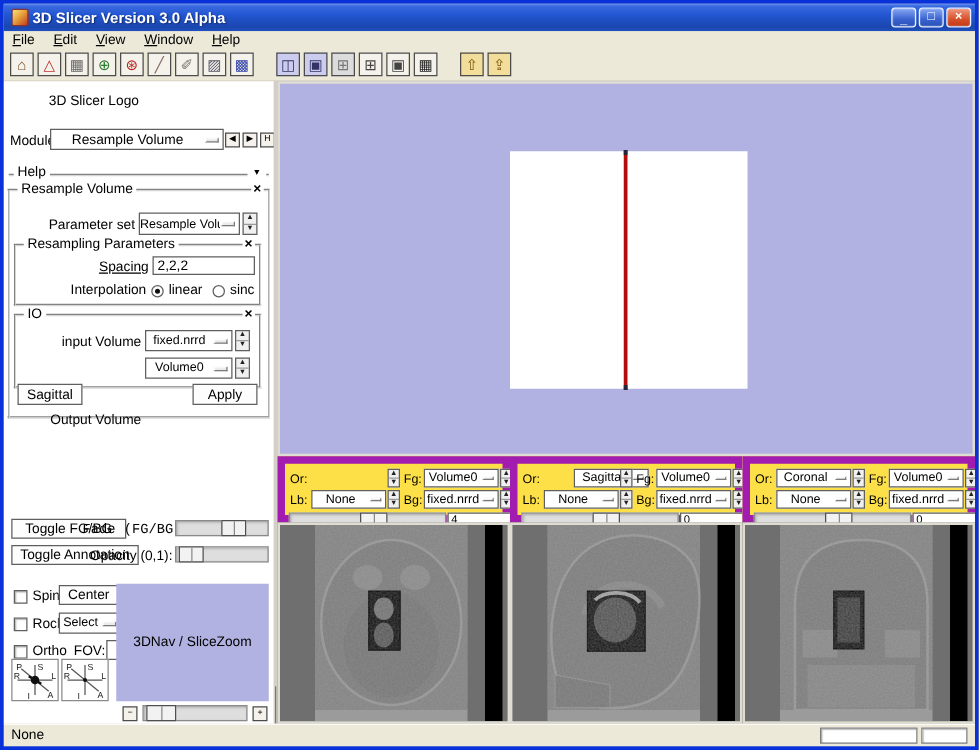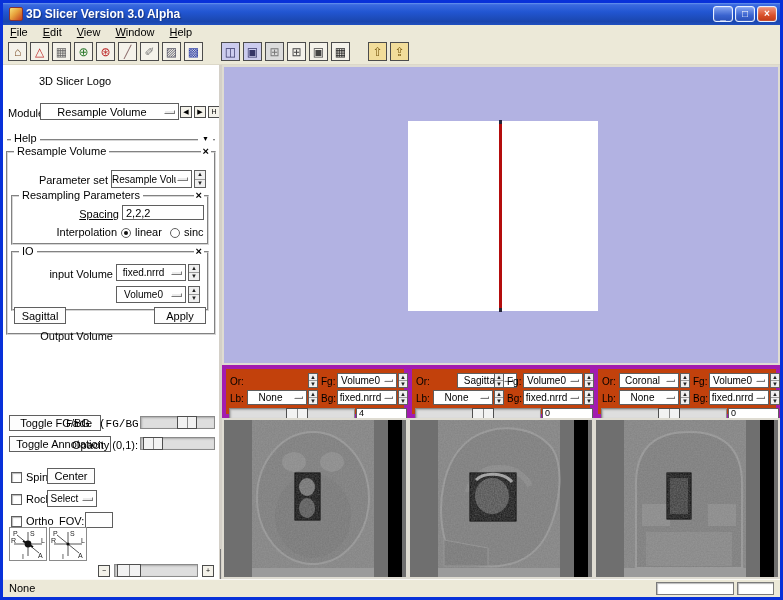--- a/index.html
+++ b/index.html
@@ -63,21 +63,21 @@
 
   
   .view3d { position:absolute; left:0; top:0; width:558px; height:300px; background:#b2b2e2; border:2px solid #dfdcd2; }
   .slice-plane { position:absolute; left:184px; top:54px; width:190px; height:190px; background:#fff; }
   .slice-line { position:absolute; left:91px; top:-1px; width:3px; height:192px; background:#b40d0d; }
   .slice-line::before, .slice-line::after { content:""; position:absolute; left:0; width:3px; height:4px; background:#26263a; }
   .slice-line::before { top:0; } .slice-line::after { bottom:0; }
 
   
   .controllers { position:absolute; left:0; top:300px; width:558px; height:53px; display:flex; }
-  .controller { position:relative; width:186px; height:53px; background:#c2410c; border:4px solid #a21caf; font-size:10px; }
+  .controller { position:relative; width:186px; height:53px; background:#fde047; border:6px solid #a21caf; font-size:10px; }
   .controller .sl { position:absolute; font-size:10px; }
   .sc-combo { height:15px; font-size:10px; }
   .sc-combo .dashind { width:9px; height:3px; }
   .sc-spin { width:10px; height:15px; }
   .sc-track { left:3px; top:39px; width:126px; height:11px; }
   .sc-thumb { width:22px; }
   .sc-val { position:absolute; left:130px; top:39px; width:51px; height:11px; background:#fff; border:1px solid #5f5f5f;
     font-size:9px; line-height:9px; padding:0 2px; }
 
   
@@ -233,20 +233,23 @@
       <div class="combo" style="left:44px; top:425px; width:50px; height:17px;">
         <span class="txt" style="font-size:10px;">Select</span>
         <span class="dashind"></span>
       </div>
 
       <span class="cb" style="left:8px; top:451px;"></span>
       <span class="lbl" style="left:23px; top:450px;">Ortho</span>
       <span class="lbl" style="left:56px; top:450px;">FOV:</span>
       <div class="tk-entry" style="left:82px; top:447px; width:28px; height:16px;"></div>
 
+      <div class="navbox">
+        <span>3DNav / SliceZoom</span>
+      </div>
 
       <div class="axiswidget" style="left:6px; top:462px;">
         <svg width="36" height="32" viewBox="0 0 36 32">
           <line x1="18" y1="4" x2="18" y2="28" stroke="#555" stroke-width="1"></line>
           <line x1="4" y1="16" x2="32" y2="16" stroke="#555" stroke-width="1"></line>
           <line x1="7" y1="7" x2="29" y2="25" stroke="#555" stroke-width="1"></line>
           <circle cx="18" cy="16" r="3.4" fill="#111"></circle>
           <line x1="13" y1="13" x2="23" y2="19" stroke="#111" stroke-width="2"></line>
           <text x="20" y="8" font-size="7" fill="#222">S</text>
           <text x="3" y="8" font-size="7" fill="#222">P</text>

